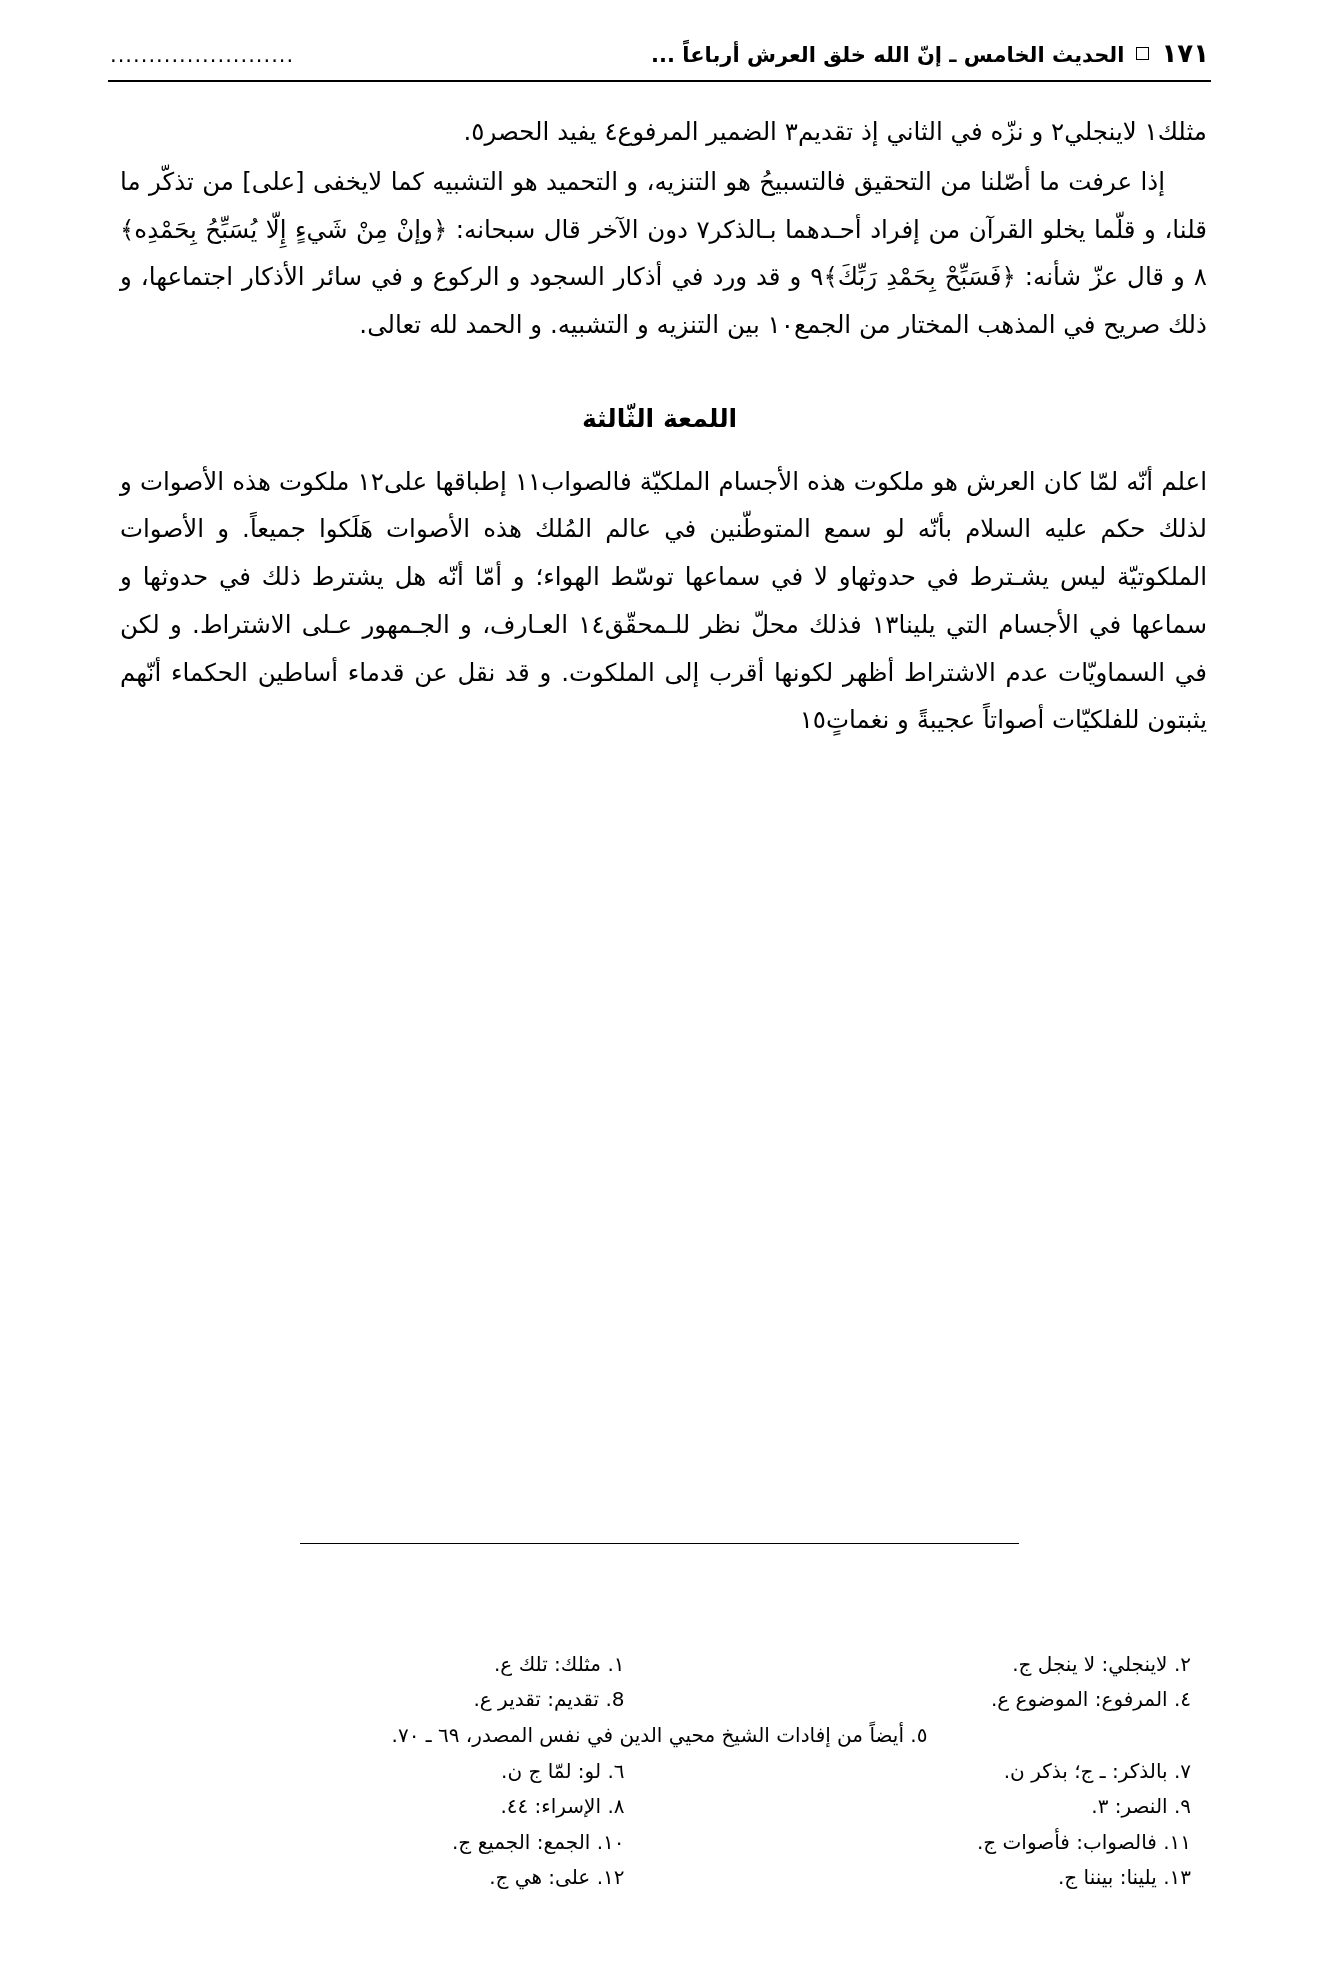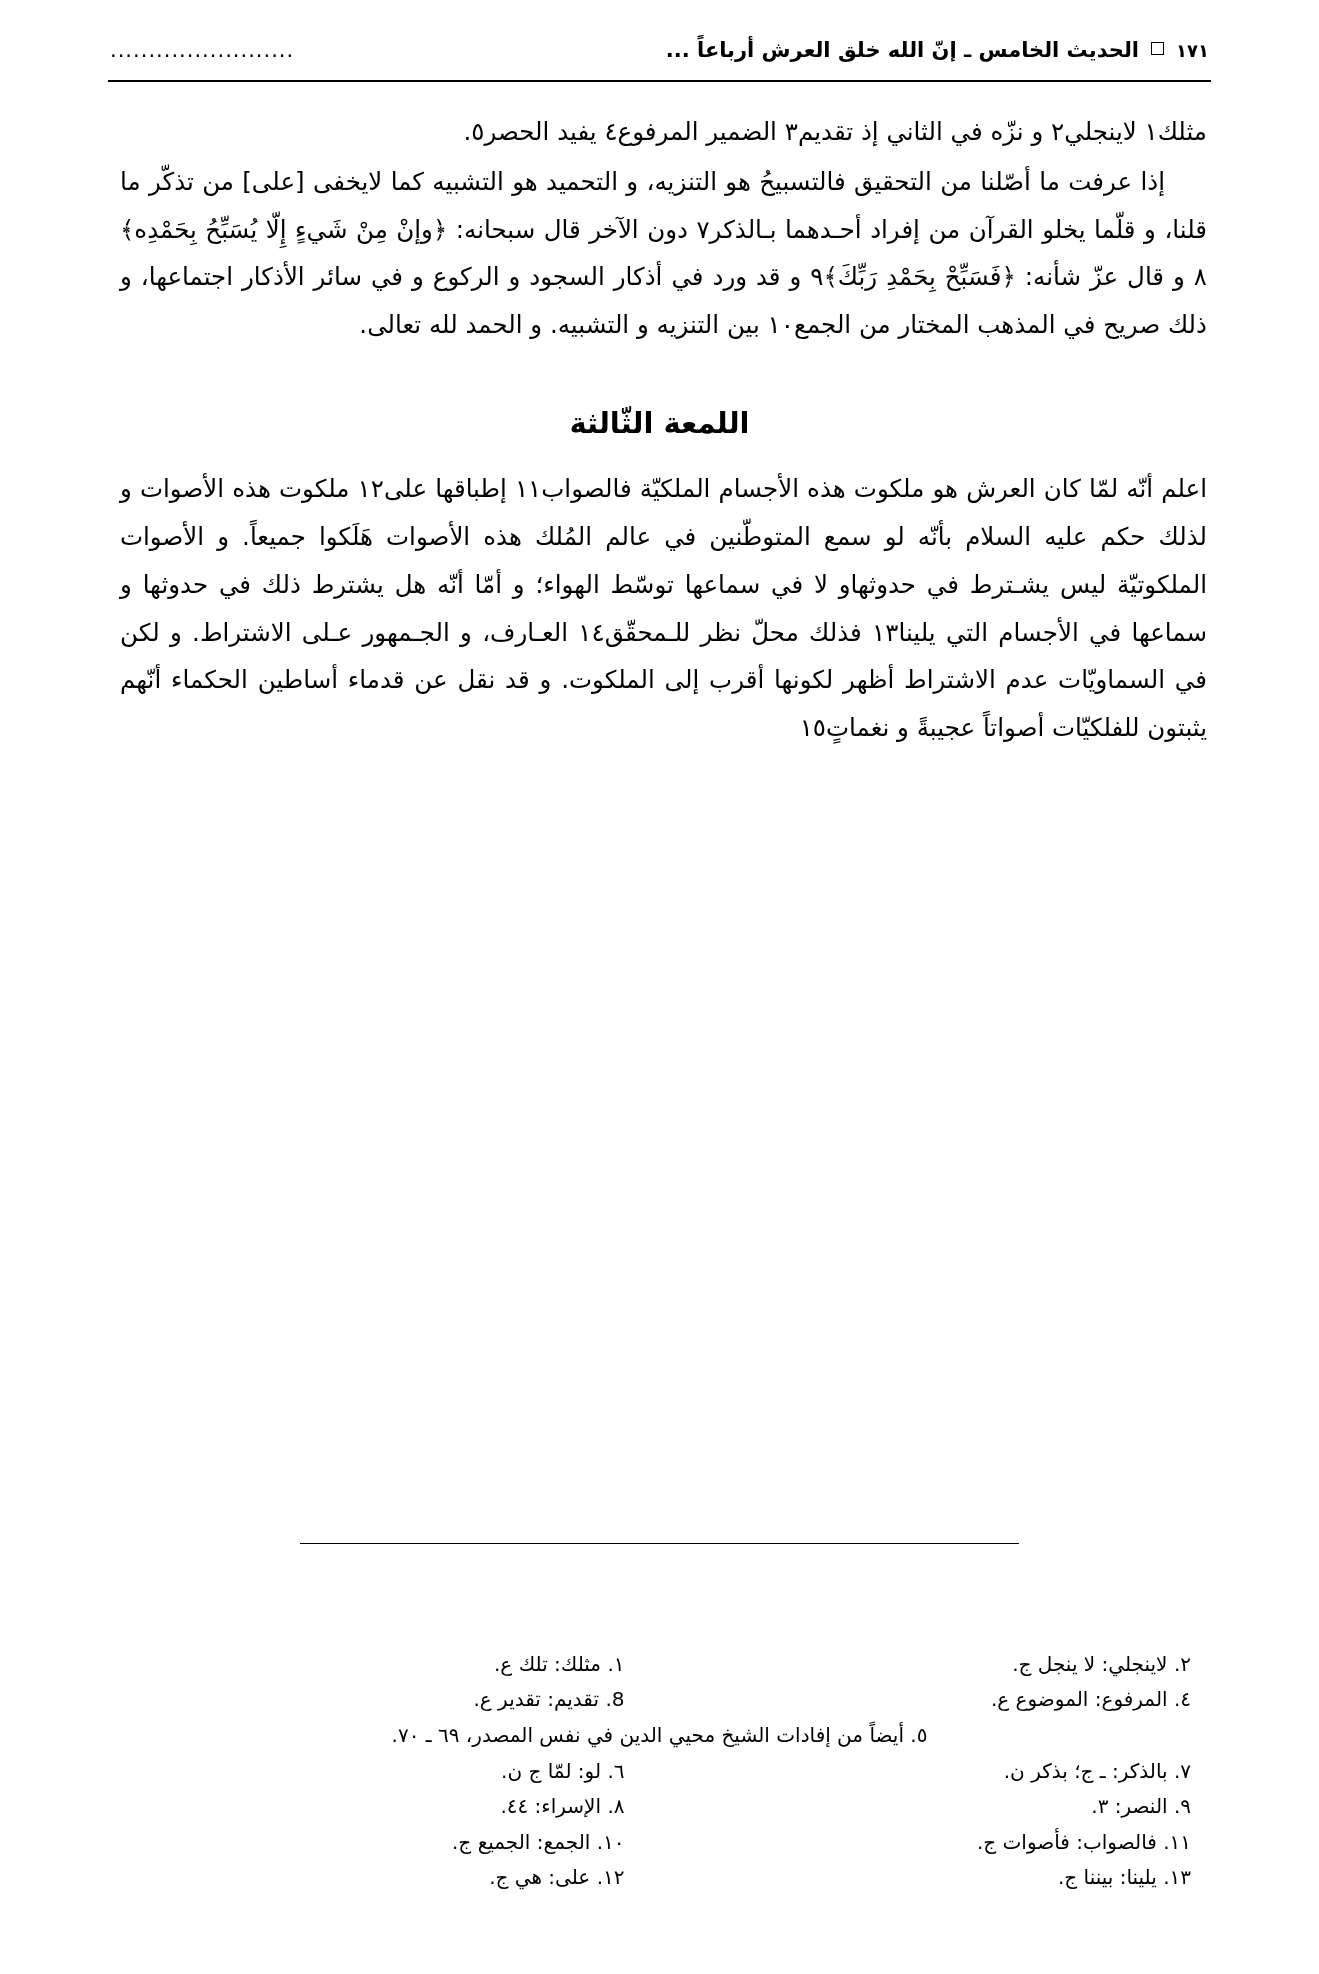--- a/index.html
+++ b/index.html
@@ -31,21 +31,21 @@
     left: 110px;
     display: flex;
     flex-direction: row;
     align-items: baseline;
     justify-content: flex-start;
     direction: rtl;
     font-size: 21px;
     white-space: nowrap;
   }
   .page-number {
-    font-size: 18px;
+    font-size: 26px;
     font-weight: bold;
     letter-spacing: 0.5px;
     margin-left: 10px;
   }
   .header-square {
     display: inline-block;
     width: 11px;
     height: 11px;
     border: 1.6px solid #000;
     margin-left: 12px;
@@ -87,21 +87,21 @@
   }
   .body-text p {
     margin: 0 0 2px 8px;
     text-align: justify;
     text-justify: inter-word;
   }
   .indent { text-indent: 42px; }
 
   .sec-title {
     text-align: center;
-    font-size: 29px;
+    font-size: 25px;
     font-weight: bold;
     margin: 46px 0 14px 0;
   }
 
   
   .fn-rule {
     position: absolute;
     bottom: 430px;
     right: 300px;
     left: 300px;

